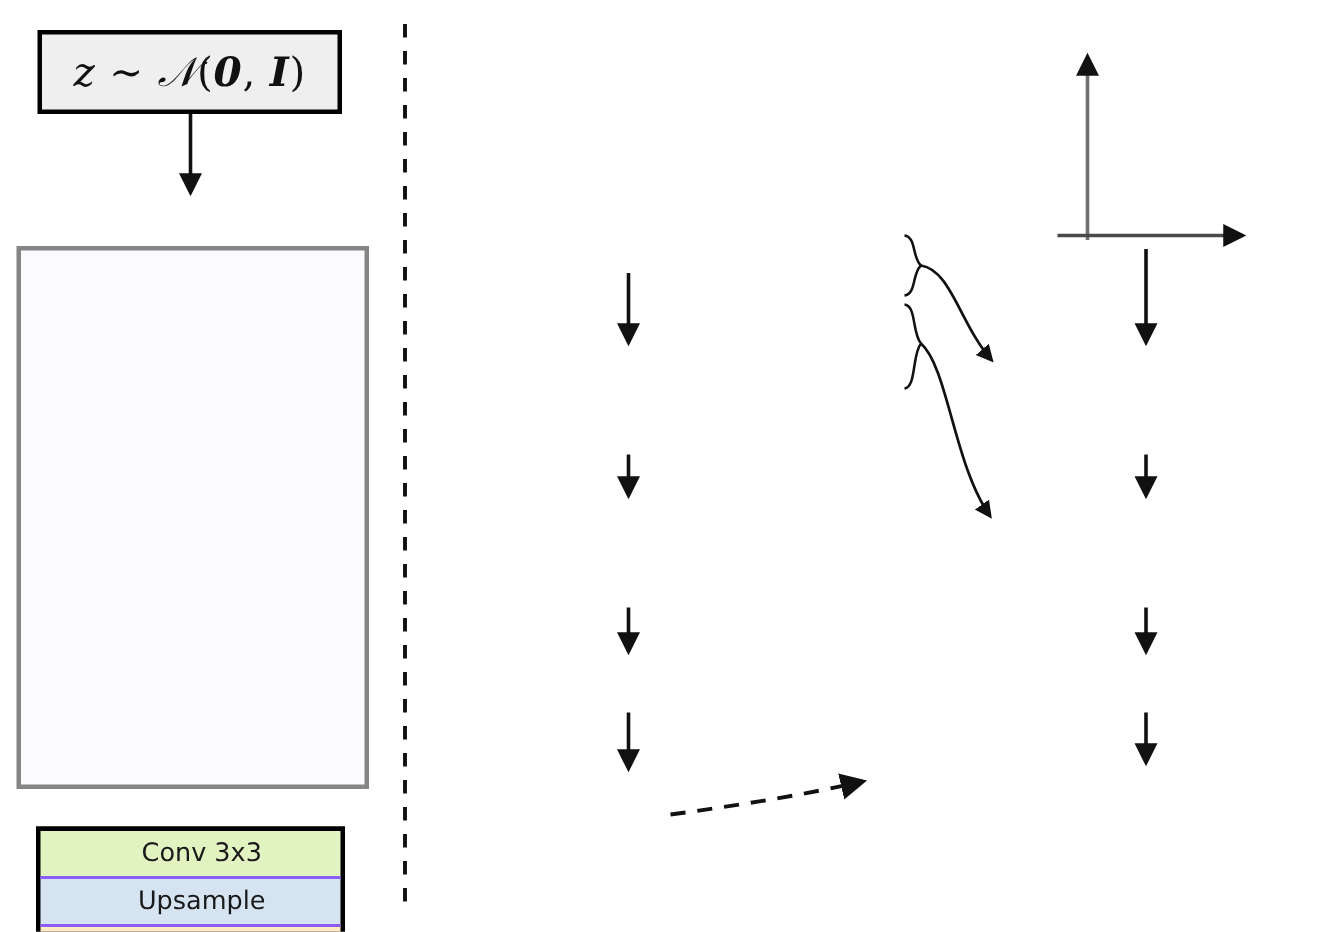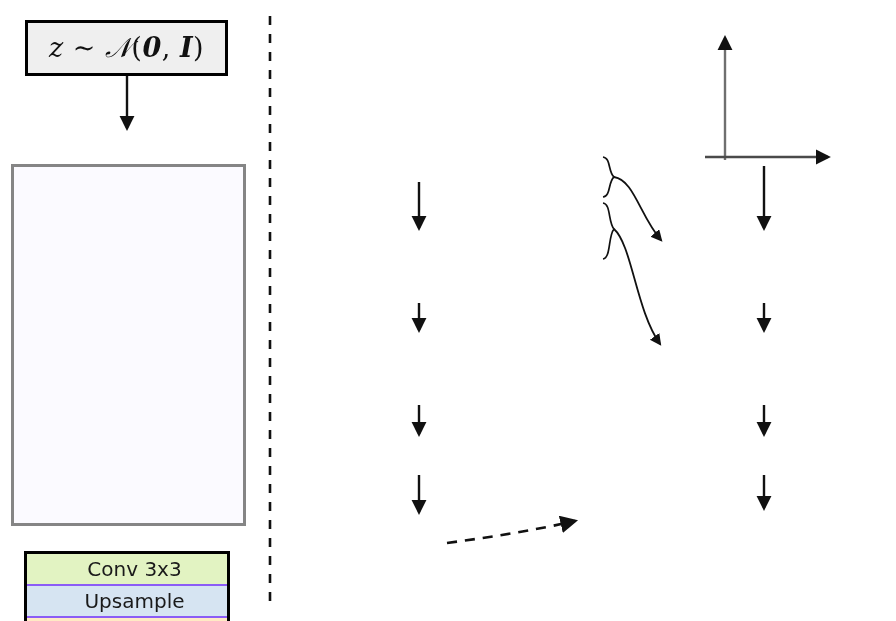--- a/index.html
+++ b/index.html
@@ -24,21 +24,21 @@
   .zbox .math .nrm{font-style:normal;}
   .zbox .math .bold{font-weight:bold;font-style:italic;}
 
   .panelbox{
     background:#fbfaff;border:3px solid #858585;
   }
 
   .layer-group{border:3px solid #000;background:#000;}
   .layer{
     height:30px;display:flex;align-items:center;justify-content:center;
-    font-size:20px;color:#1a1a1a;padding-left:15px;
+    font-size:17px;color:#1a1a1a;padding-left:15px;
   }
   .layer + .layer{border-top:2px solid #8b5cf6;}
   .lay-conv{background:#e2f3c2;}
   .lay-up{background:#d6e4f2;}
   .lay-act{background:#ffeac4;}
 
   svg{position:absolute;left:0;top:0;width:896px;height:621px;overflow:visible;}
   svg.under{z-index:0;}
   .z1{position:relative;z-index:2;}
 </style>

